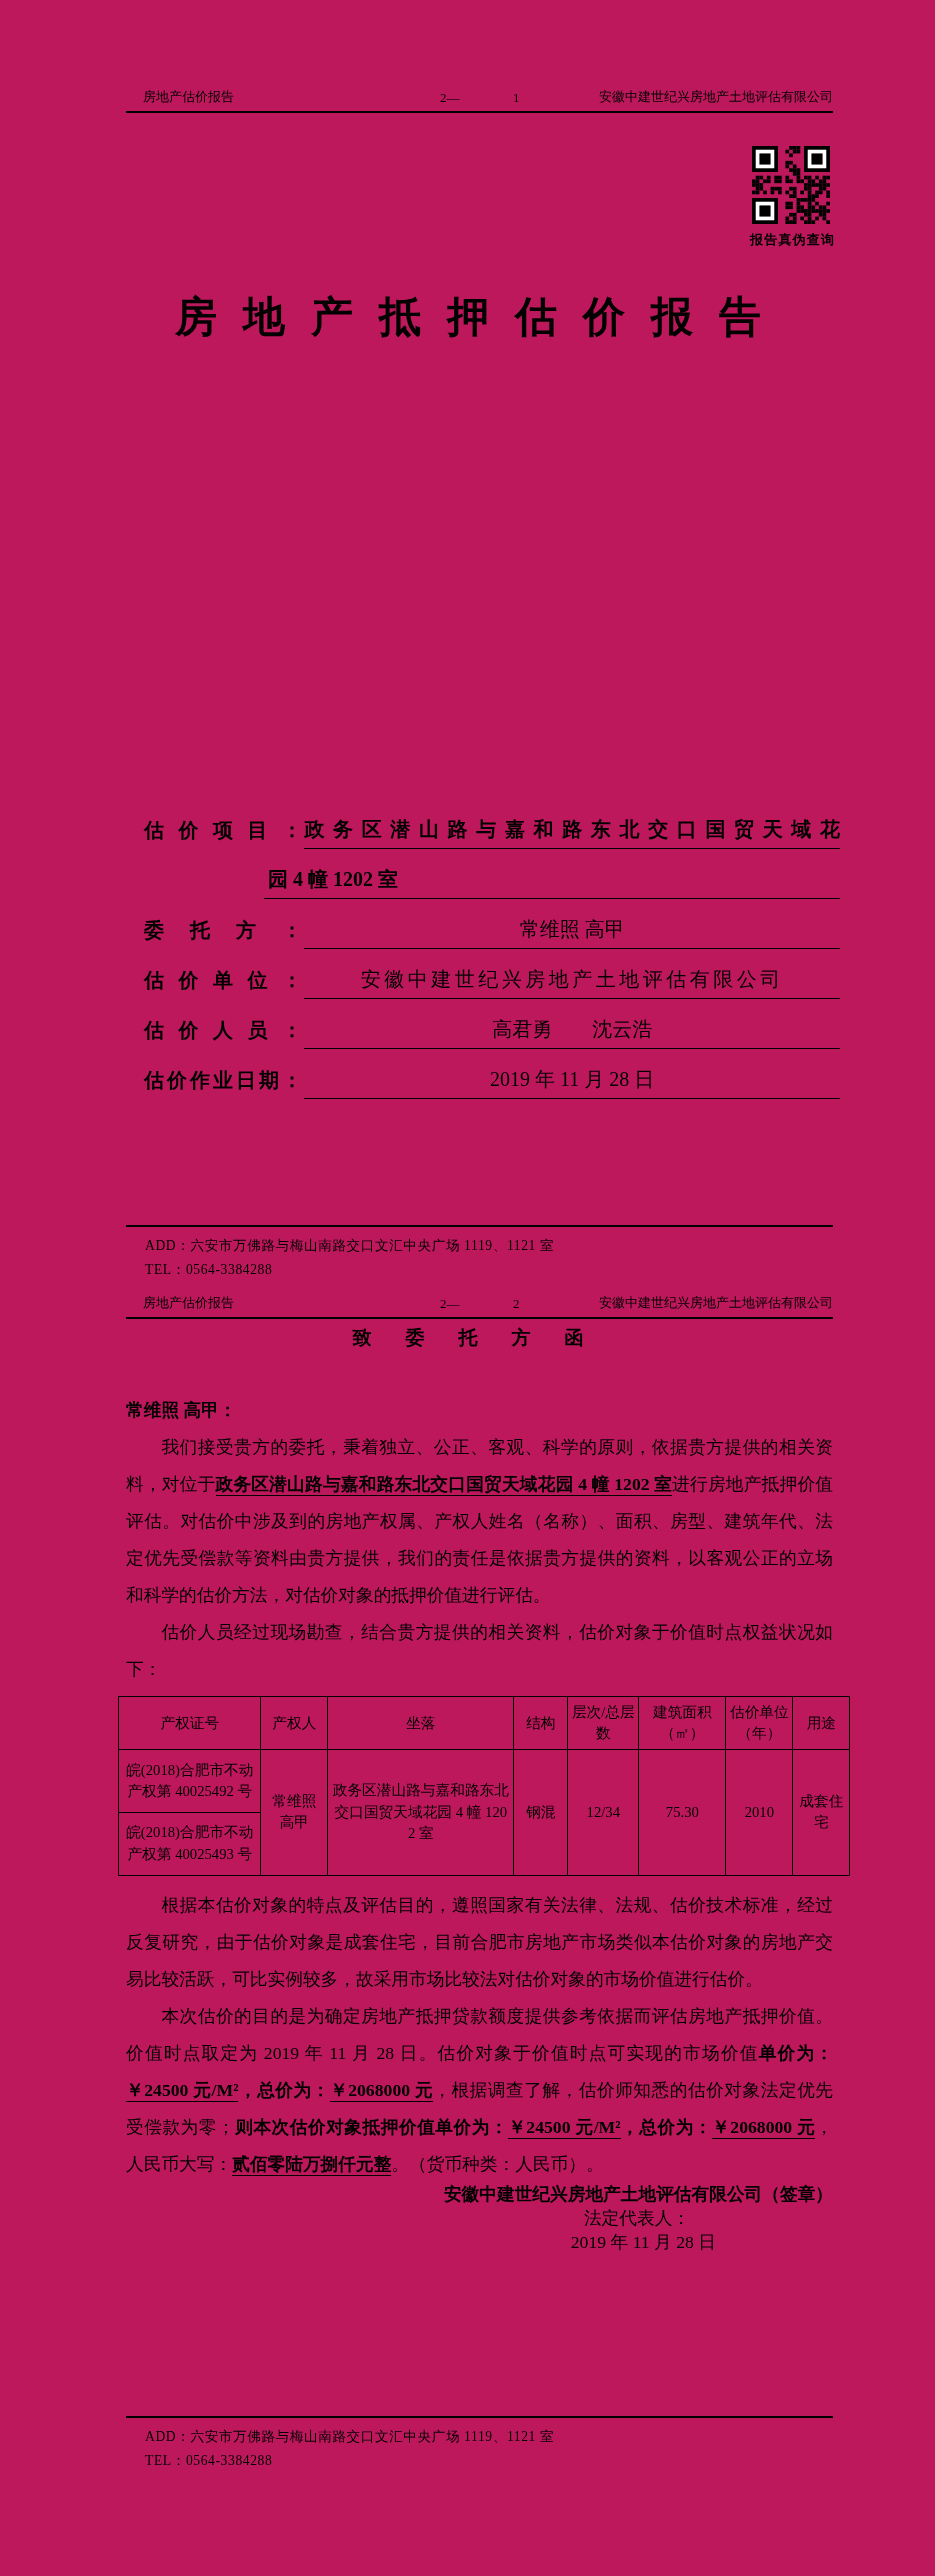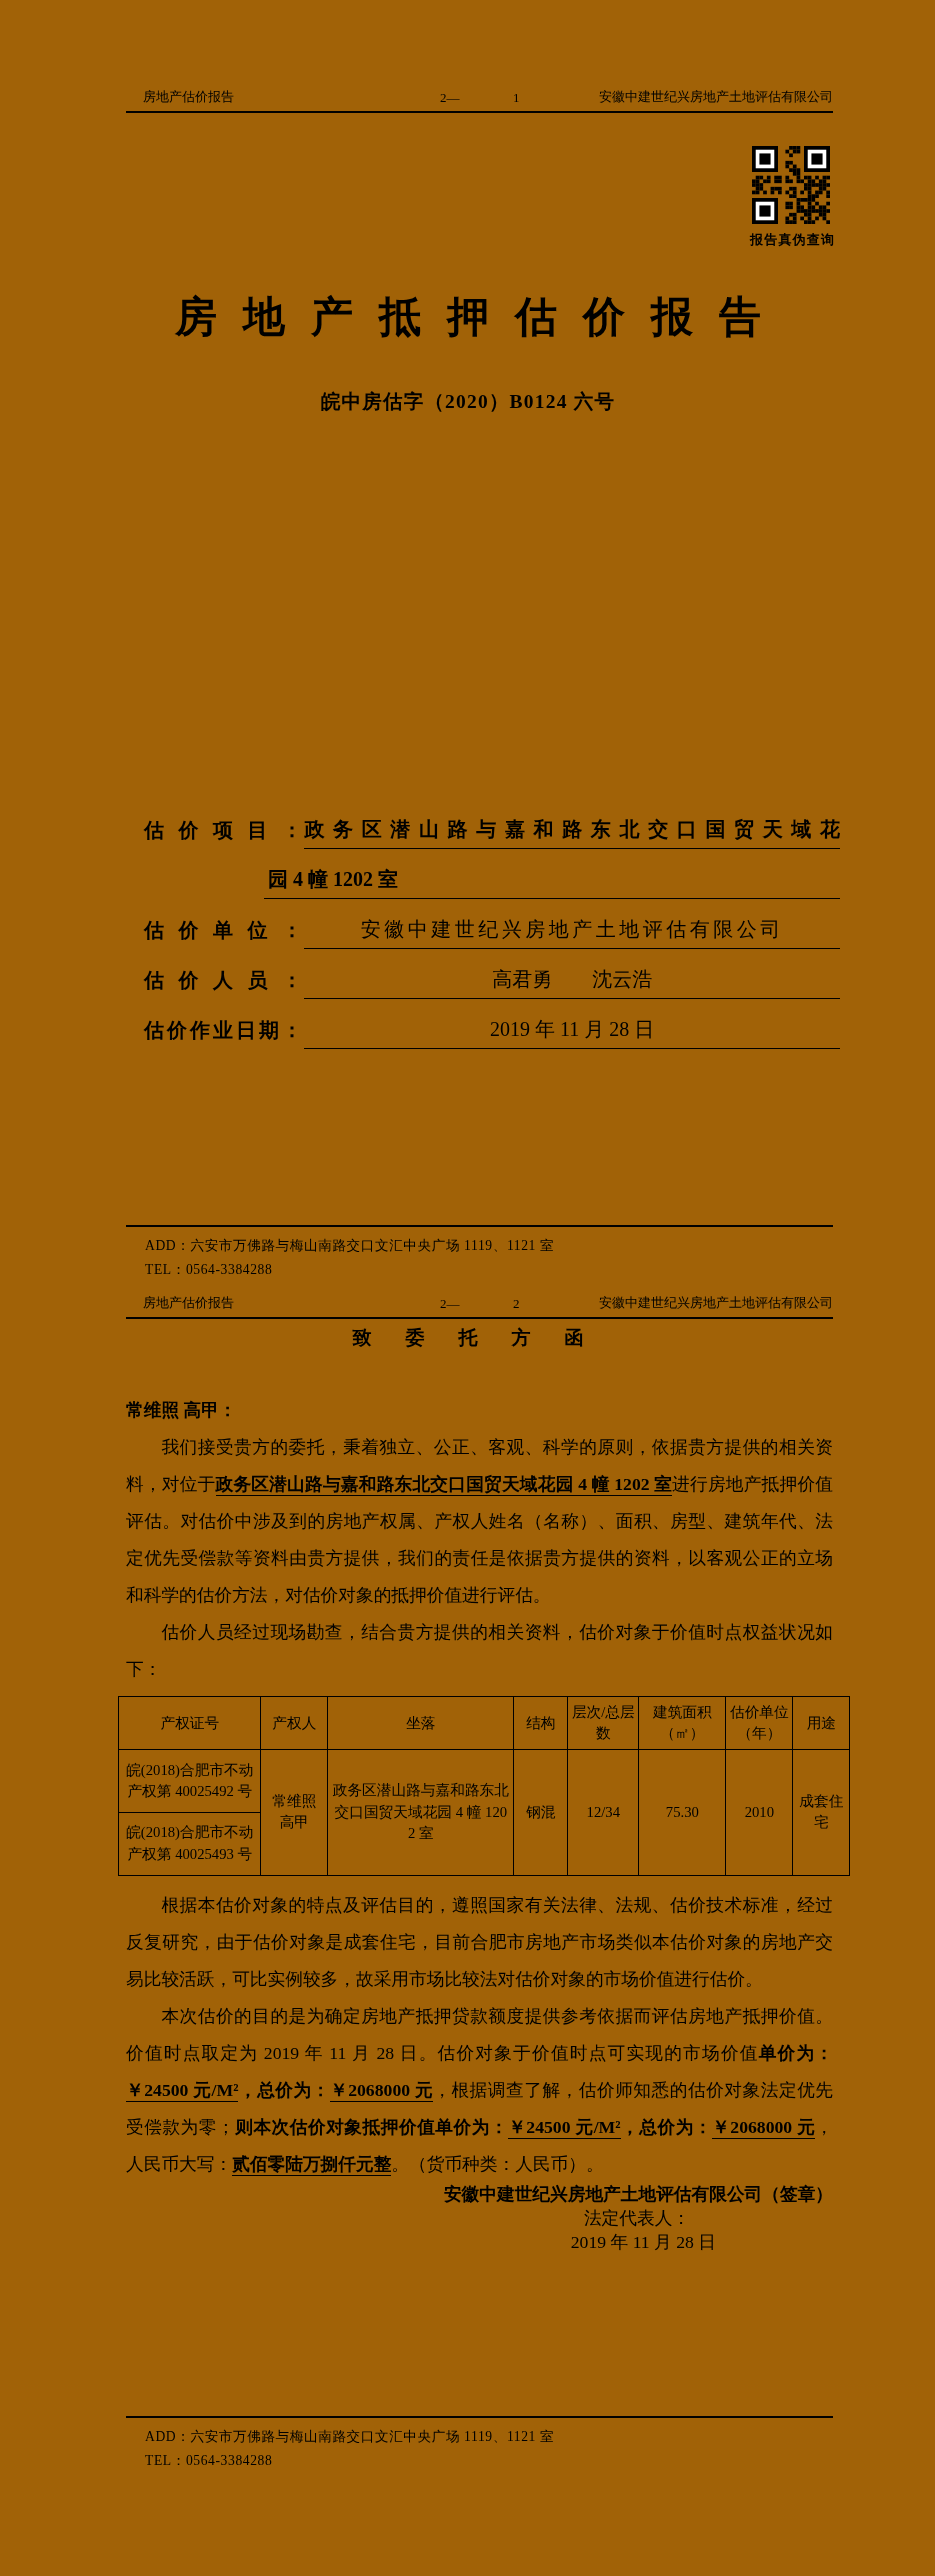--- a/index.html
+++ b/index.html
@@ -1,17 +1,17 @@
 <!DOCTYPE html>
 <html style="font-size:9.4px"><head>
 <meta charset="utf-8">
 <style>
   html,body{margin:0;padding:0;background:#fff;color:#000;}
   body{width:936px;height:2576px;font-family:"Liberation Serif","DejaVu Serif",serif;}
-  .page{position:relative;width:936px;height:1288px;overflow:hidden;background:#a16207;}
+  .page{position:relative;width:936px;height:1288px;overflow:hidden;background:#be185d;}
 
   
   .doc-header{position:absolute;left:126px;width:707px;height:25px;border-bottom:2.4px solid #000;font-size:13px;}
   .hdr-title{position:absolute;left:17px;bottom:4.7px;white-space:nowrap;}
   .hdr-page-prefix{position:absolute;left:314px;bottom:4.7px;}
   .hdr-page-no{position:absolute;left:387px;bottom:4.7px;}
   .hdr-company{position:absolute;right:0;bottom:4.7px;white-space:nowrap;}
   .hdr-p1{top:86px;} .hdr-p2{top:3.5px;}
 
   
@@ -205,30 +205,33 @@
           <rect x="90" y="6" width="30" height="30" fill="#fff"></rect>
           <rect x="96" y="12" width="18" height="18" fill="#000"></rect>
           <rect x="0" y="84" width="42" height="42" fill="#000"></rect>
           <rect x="6" y="90" width="30" height="30" fill="#fff"></rect>
           <rect x="12" y="96" width="18" height="18" fill="#000"></rect>
         </svg></div>
     <div class="qr-caption">报告真伪查询</div>
   </div>
 
   <div class="main-title">房地产抵押估价报告</div>
-  <div class="doc-number">皖中房估字（2020）B0124 六号</div>
 
   <div class="fields">
     <div class="field-row">
       <span class="field-label">估价项目：</span>
       <span class="field-value fv-justify">政务区潜山路与嘉和路东北交口国贸天域花</span>
     </div>
     <div class="field-row">
       <span class="field-spacer"></span>
       <span class="field-value fv-left">园 4 幢 1202 室</span>
+    </div>
+    <div class="field-row">
+      <span class="field-label">委托方：</span>
+      <span class="field-value">常维照 高甲</span>
     </div>
     <div class="field-row">
       <span class="field-label">估价单位：</span>
       <span class="field-value fv-spread">安徽中建世纪兴房地产土地评估有限公司</span>
     </div>
     <div class="field-row">
       <span class="field-label">估价人员：</span>
       <span class="field-value">高君勇　　沈云浩</span>
     </div>
     <div class="field-row">

